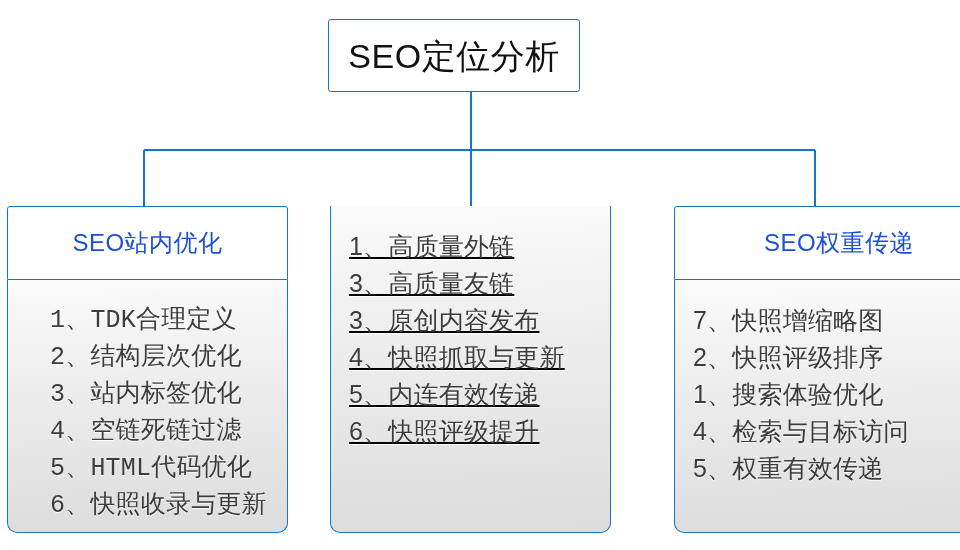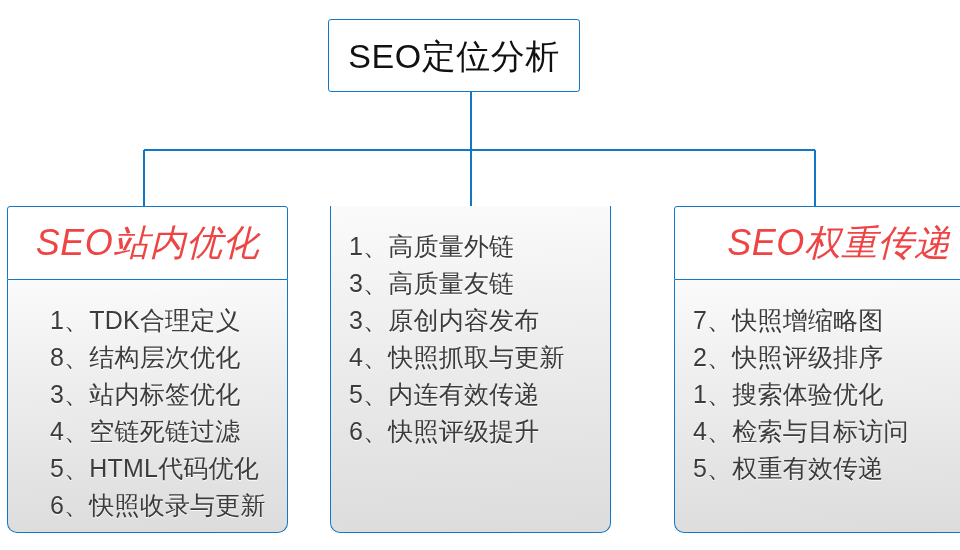--- a/index.html
+++ b/index.html
@@ -72,26 +72,25 @@
     background: #ffffff;
     border: 1.6px solid #1277C4;
     border-radius: 3px 3px 0 0;
     display: flex;
     align-items: center;
     justify-content: center;
     position: relative;
     z-index: 2;
   }
   .branch-header .branch-title {
-    font-size: 36px;
-    color: #ef4444;
+    font-size: 24px;
+    color: #1d4ed8;
     line-height: 1;
     white-space: nowrap;
     letter-spacing: 0.5px;
-    font-style: italic;
   }
 
   .branch-body {
     flex: 1;
     box-sizing: border-box;
     border: 1.6px solid #1277C4;
     border-top: none;
     border-radius: 0 0 10px 10px;
     background: linear-gradient(178deg, #fbfbfb 0%, #f2f2f2 26%, #e6e6e6 66%, #dcdcdc 100%);
     padding: 22px 0 12px 0;
@@ -110,22 +109,22 @@
     white-space: nowrap;
     text-shadow: 0 1px 0 rgba(255,255,255,0.95);
     letter-spacing: 0.2px;
   }
 
   
   .branch.col-0 { left: 7px;   width: 281px; }
   .branch.col-1 { left: 330px; width: 281px; }
   .branch.col-2 { left: 674px; width: 330px; }
 
-  .branch.col-0 .branch-list { padding-left: 42px; }
-  .branch.col-1 .branch-list { padding-left: 18px; }
+  .branch.col-0 .branch-list { padding-left: 42px; font-family: Liberation Mono, monospace; }
+  .branch.col-1 .branch-list { padding-left: 18px; text-decoration: underline; }
   .branch.col-2 .branch-list { padding-left: 18px; }
 </style>
 </head>
 <body>
 
 <div id="diagram">
 
   <svg class="connectors" viewBox="0 0 960 550" width="960" height="550" aria-hidden="true">
     <g stroke="#1277C4" stroke-width="1.6" fill="none" shape-rendering="crispEdges">
       <line x1="471" y1="92" x2="471" y2="150"></line>
@@ -140,21 +139,21 @@
     <span class="root-label">SEO定位分析</span>
   </div>
 
   <div class="branch col-0">
     <div class="branch-header">
       <span class="branch-title">SEO站内优化</span>
     </div>
     <div class="branch-body">
       <ul class="branch-list">
         <li>1、TDK合理定义</li>
-        <li>8、结构层次优化</li>
+        <li>2、结构层次优化</li>
         <li>3、站内标签优化</li>
         <li>4、空链死链过滤</li>
         <li>5、HTML代码优化</li>
         <li>6、快照收录与更新</li>
       </ul>
     </div>
   </div>
 
   <div class="branch col-1">
     <div class="branch-body">

